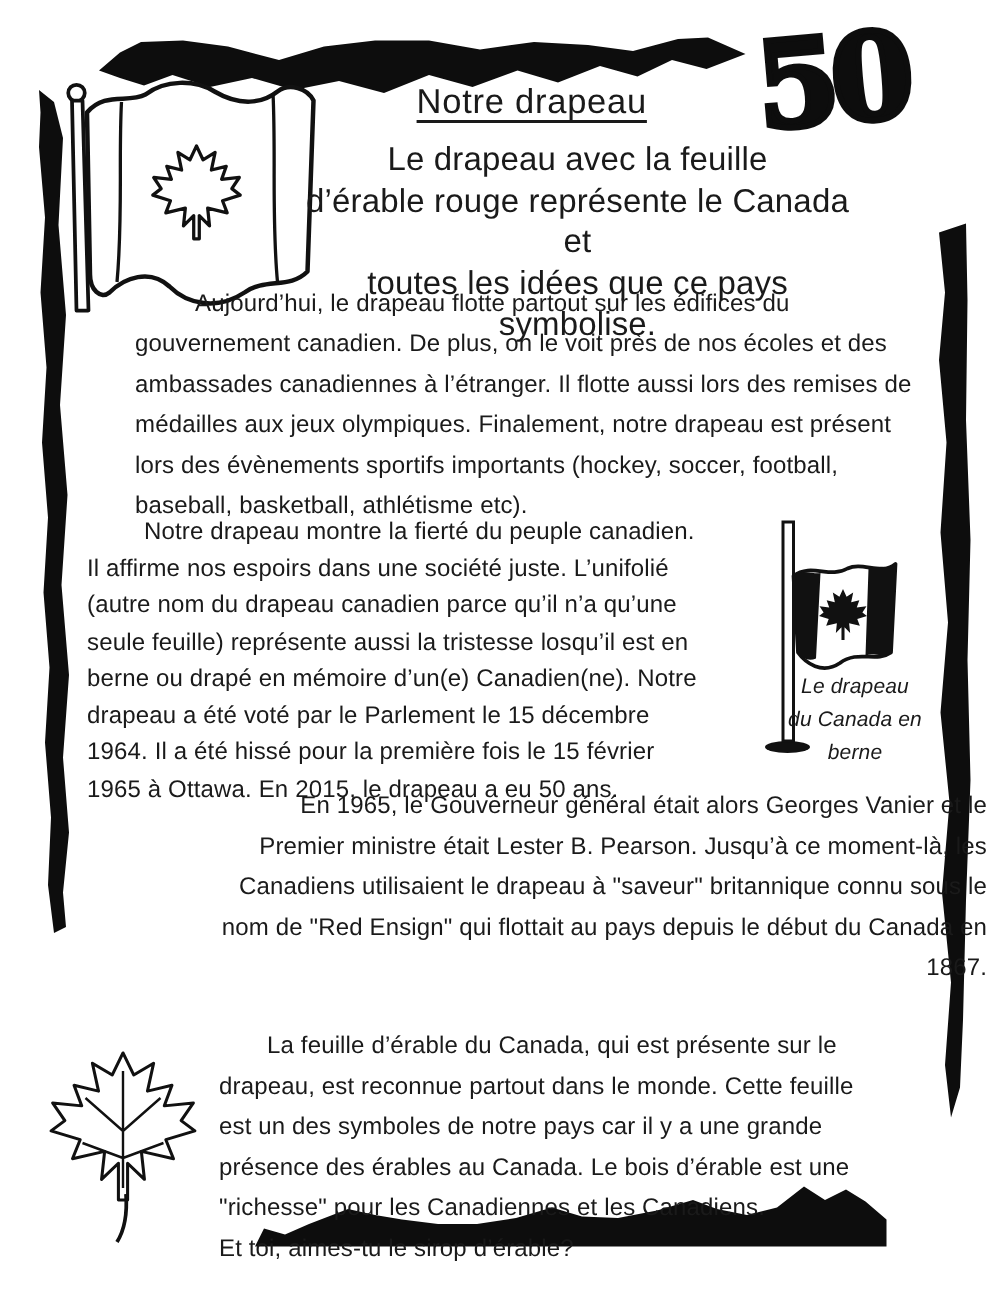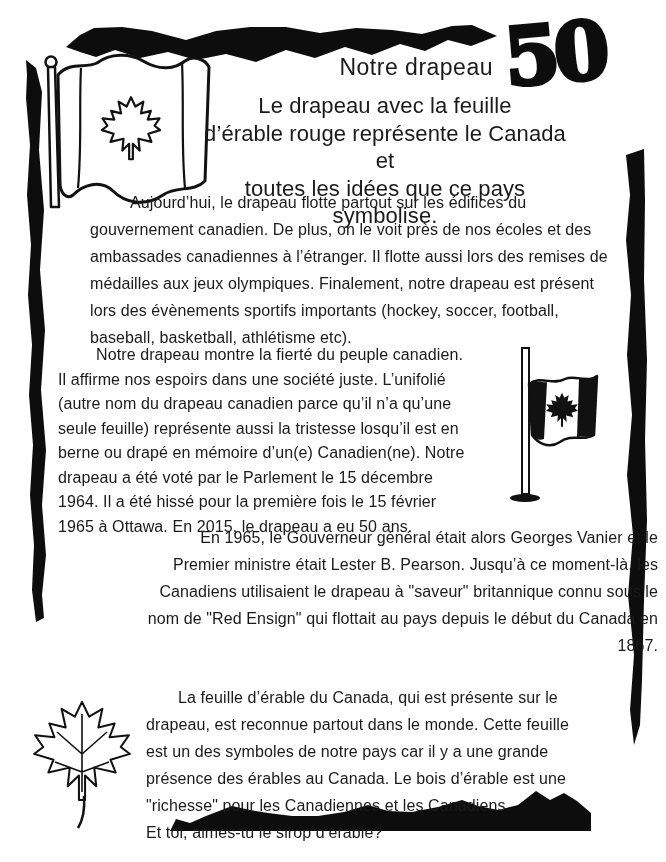--- a/index.html
+++ b/index.html
@@ -7,23 +7,23 @@
     position:relative; width:666px; height:862px; margin:0 auto;
     background:#ffffff; overflow:hidden;
     font-family:"Liberation Sans", sans-serif; color:#1a1a1a;
   }
   .abs { position:absolute; }
   svg  { display:block; }
 
   .txt { position:absolute; white-space:pre-line; font-size:16px; line-height:27px; letter-spacing:.1px; }
 
   .title {
-    left:248px; top:54px; width:245px; text-align:right;
+    left:232px; top:54px; width:245px; text-align:center;
     font-size:23px; letter-spacing:.5px;
-    text-underline-offset:5px; text-decoration-thickness:2px;
+    text-decoration:underline; text-underline-offset:5px; text-decoration-thickness:2px;
   }
   .badge50 {
     left:504px; top:12px; width:140px;
     font-family:"DejaVu Serif", serif; font-weight:bold;
     font-size:80px; line-height:80px; letter-spacing:-6px;
     color:#0d0d0d; -webkit-text-stroke:4px #0d0d0d;
     transform:rotate(-5deg);
   }
   .intro { left:200px; top:92px; width:370px; text-align:center; font-size:22px; line-height:27.5px; }
   .p-flying  { left:58px;  top:189px; width:600px; text-indent:40px;margin-left:32px; }
@@ -92,20 +92,23 @@
 
   <svg class="abs art" style="left:505px; top:342px;" width="118" height="165" viewBox="0 0 118 165">
     <ellipse cx="20" cy="156" rx="15" ry="4" fill="#111"></ellipse>
     <path d="M17,6 L24,6 L24,152 L17,152 Z" fill="#fff" stroke="#111" stroke-width="2"></path>
     <path d="M24,42 C36,33 48,44 60,37 C70,32 83,42 92,34 L89,93 C79,100 67,91 55,100 C43,108 32,100 27,93 Z" fill="#fff" stroke="#111" stroke-width="2.5" stroke-linejoin="round"></path>
     <path d="M24,42 C31,37 37,41 42,40 L39,97 C34,99 30,97 27,93 Z" fill="#111"></path>
     <path d="M74,37 C81,34 87,38 92,34 L89,93 C83,97 78,93 72,95 Z" fill="#111"></path>
     <use href="#mapleleaf" transform="translate(57,67) scale(0.34)" fill="#111"></use>
   </svg>
 
+  <div class="txt caption">Le drapeau
+du Canada en
+berne</div>
 
   <div class="txt p-history">En 1965, le  Gouverneur général était alors Georges Vanier et le
 Premier ministre était Lester B. Pearson.  Jusqu’à ce moment-là, les
 Canadiens utilisaient le drapeau à "saveur" britannique connu sous le
 nom de "Red Ensign" qui flottait au pays depuis le début du Canada en
 1867.</div>
 
   <svg class="abs art" style="left:25px; top:696px;" width="112" height="134" viewBox="0 0 112 134">
     <use href="#mapleleaf" transform="translate(57,53) scale(1.02,0.98)" fill="#fff" stroke="#111" stroke-width="2" stroke-linejoin="round"></use>
     <path d="M59,100 C60,114 58,124 53,132" fill="none" stroke="#111" stroke-width="2.5"></path>

